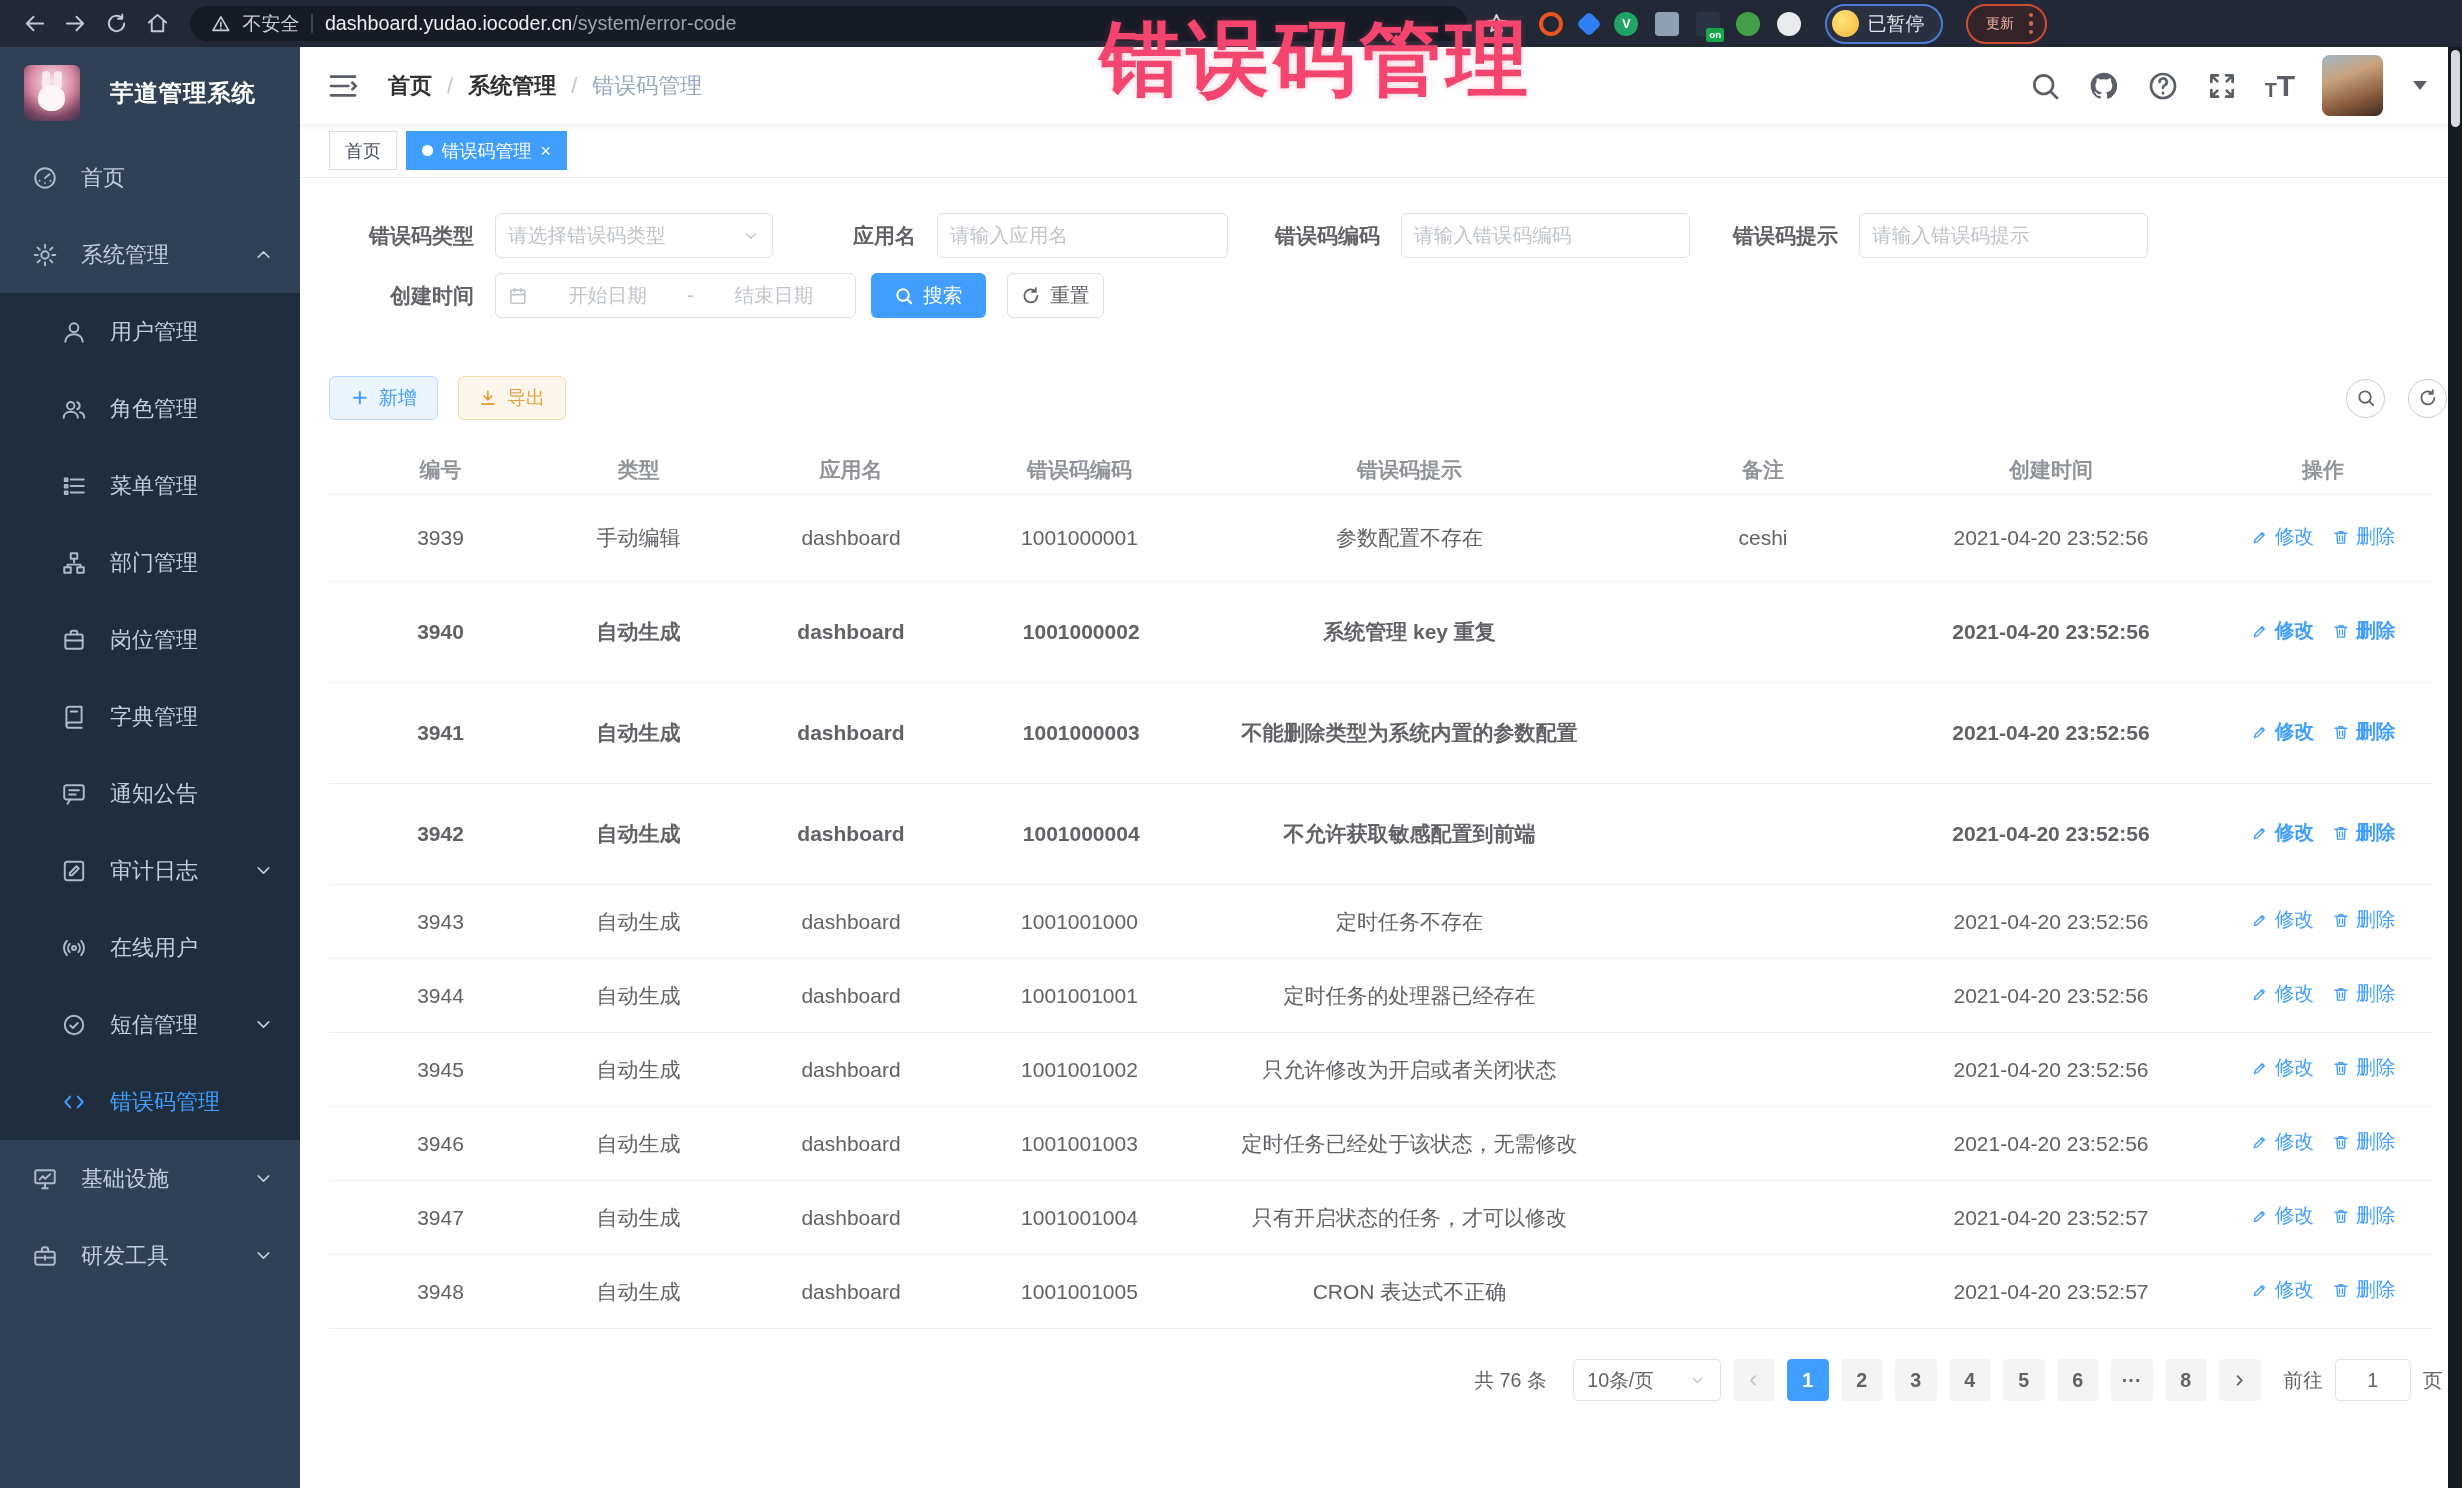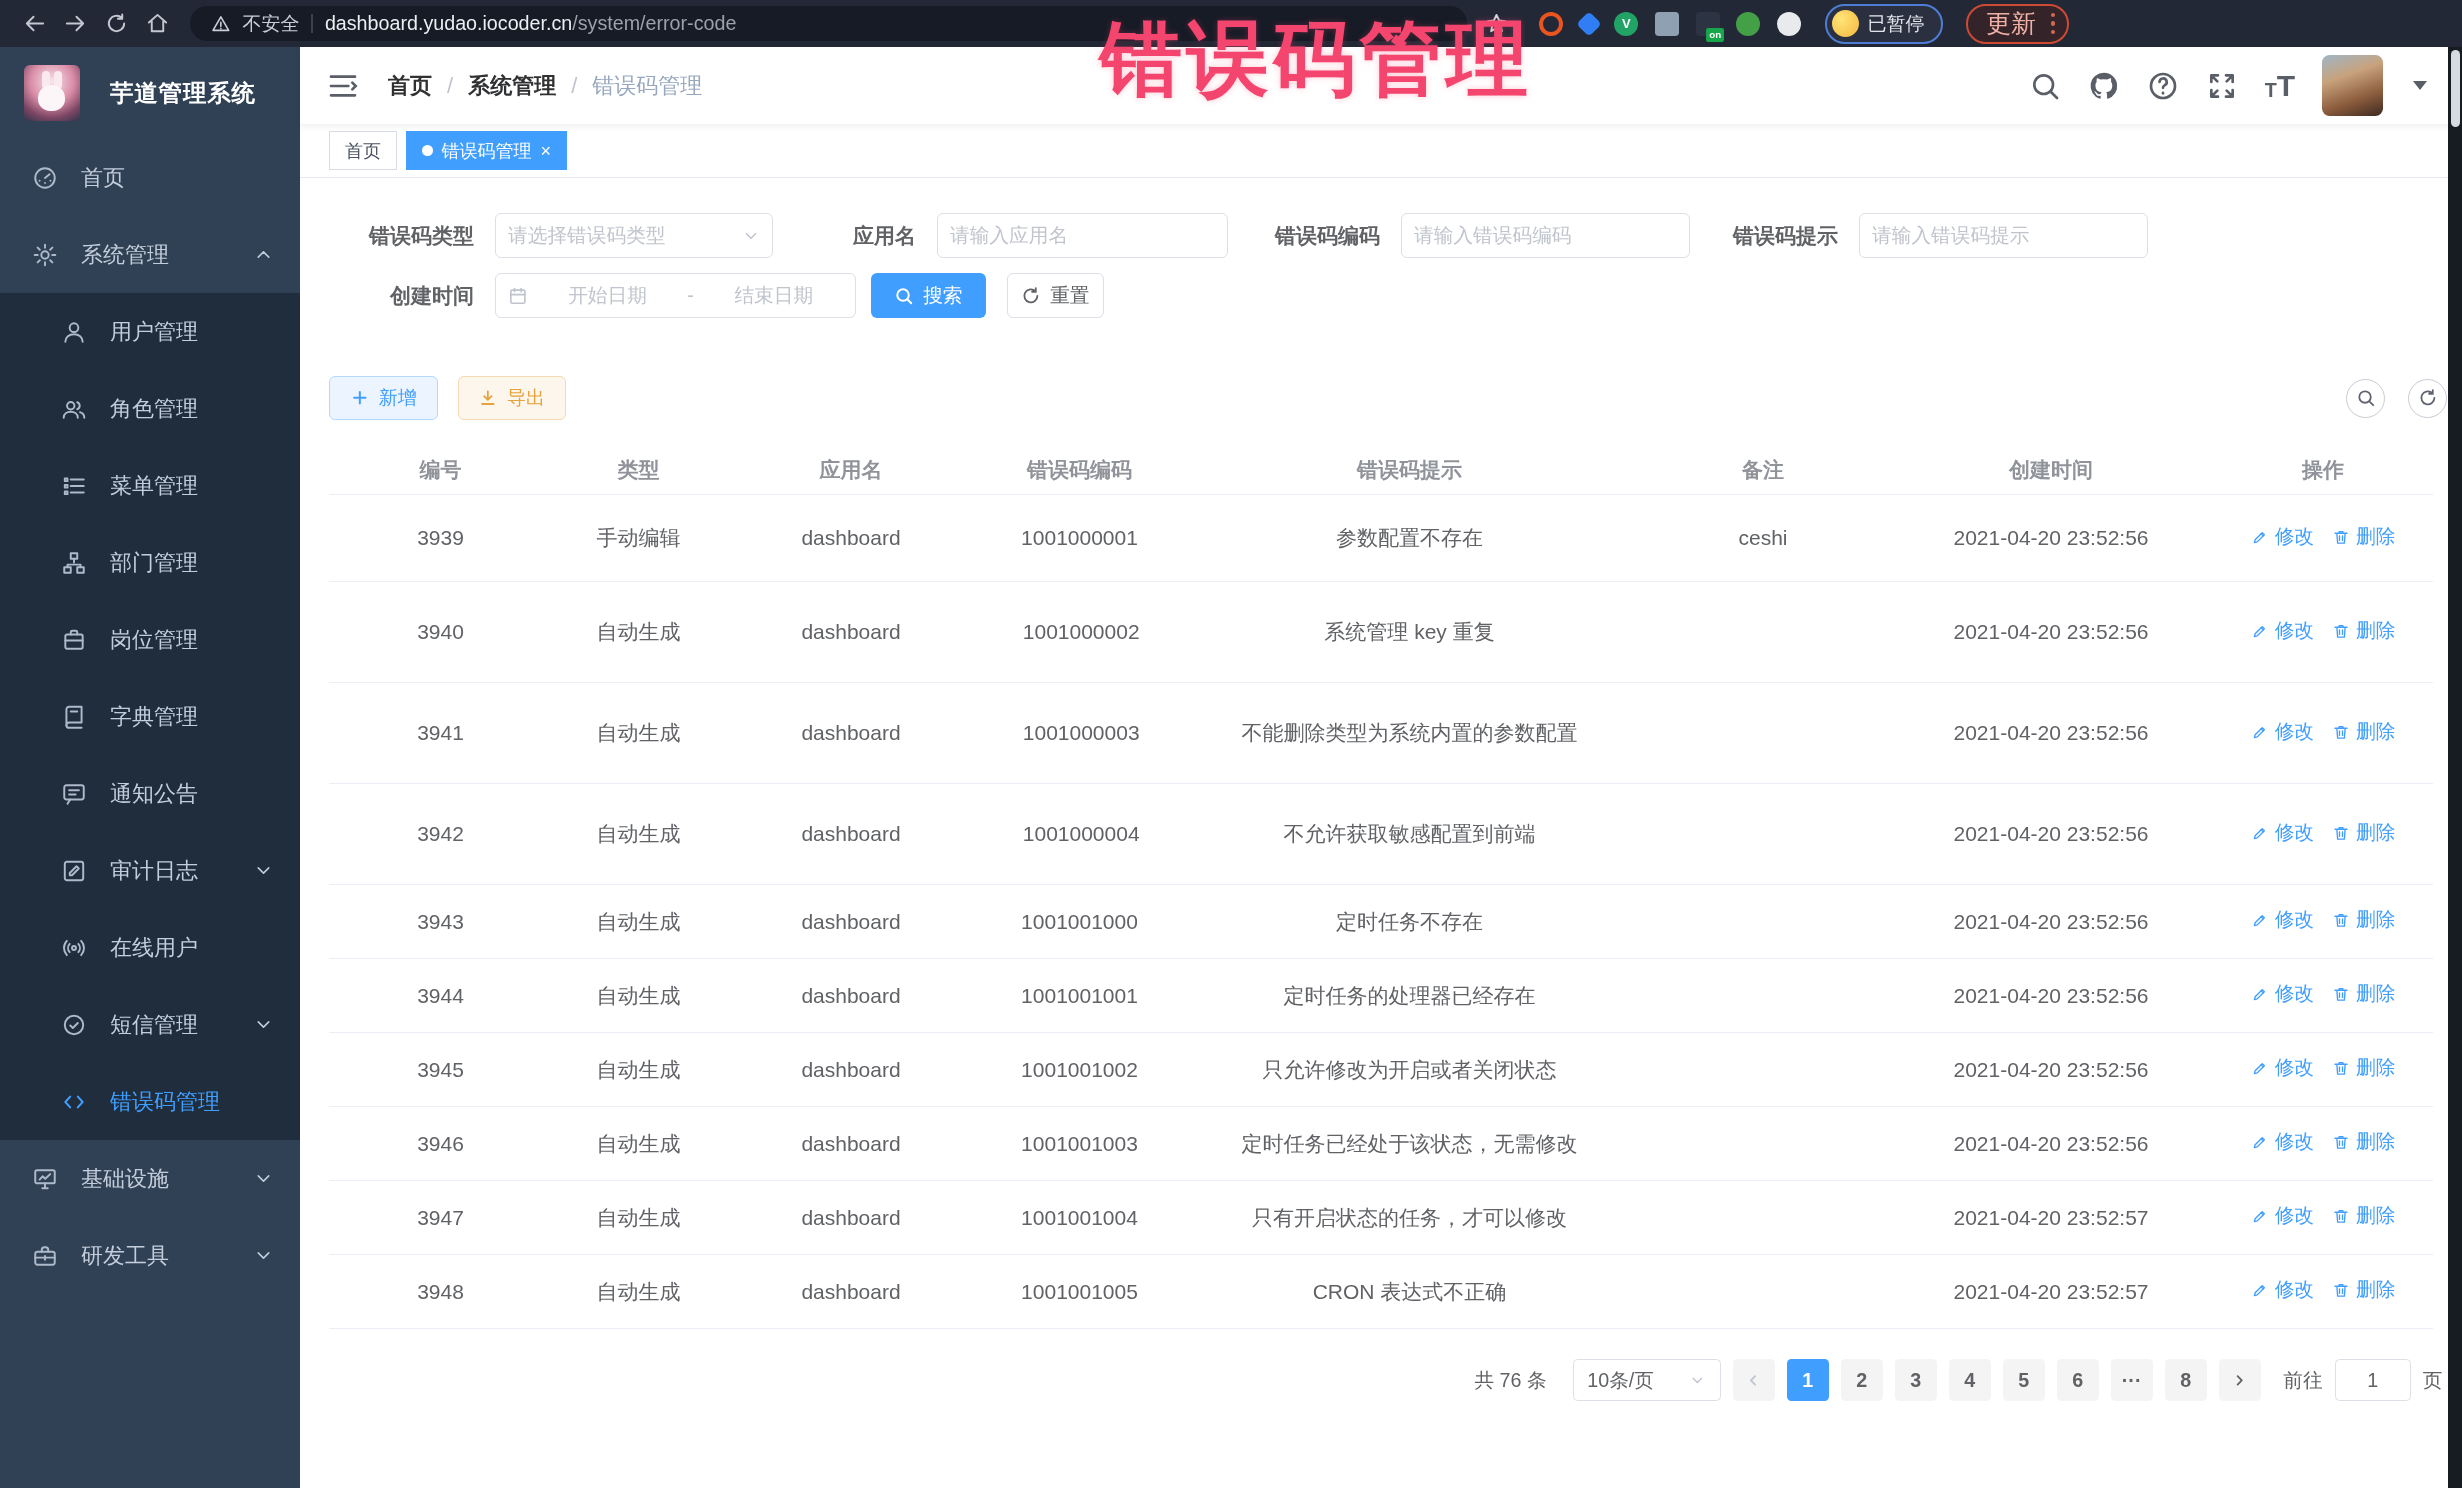--- a/index.html
+++ b/index.html
@@ -26,21 +26,21 @@
   .ext.ring{background:transparent;border:4.5px solid #e95420;box-sizing:border-box;}
   .ext.gem{border-radius:4.5px;transform:rotate(45deg);width:18px;height:18px;}
   .ext.grid{border-radius:3.8px;}
   .ext.panel{border-radius:3.8px;}
   .ext .onbadge{position:absolute;right:-4.5px;bottom:-6px;background:#17a64a;color:#fff;font-size:9.8px;font-weight:700;
                 padding:0.8px 3px;border-radius:2.3px;line-height:1.2;text-align:right;}
   .profile-chip{height:36px;border:2.3px solid #4f7dd6;border-radius:19.7px;background:#2a3040;display:flex;align-items:center;
                 gap:9px;padding:0 16.7px 0 4.5px;color:#dfe3ea;font-size:19px;margin-left:18px;flex:none;cursor:pointer;}
   .emoji-face{width:27px;height:27px;border-radius:50%;background:radial-gradient(circle at 35% 35%,#ffe478,#f4b63f);flex:none;}
   .update-pill{height:36px;border:2.3px solid #cf4a33;border-radius:19.7px;background:#342429;display:flex;align-items:center;
-               gap:15px;padding:0 12px 0 18px;color:#f0b0a6;font-size:25px;margin-left:16.7px;flex:none;cursor:pointer;}
+               gap:15px;padding:0 12px 0 18px;color:#f0b0a6;font-size:14px;margin-left:16.7px;flex:none;cursor:pointer;}
   .kebab{display:flex;flex-direction:column;gap:3.8px;}
   .kebab i{width:4.5px;height:4.5px;border-radius:50%;background:#cf6a55;}
 
   
   .app{display:flex;height:1441px;}
   .sidebar{width:300px;background:#304156;flex:none;display:flex;flex-direction:column;overflow:hidden;}
   .logo-row{height:92px;display:flex;align-items:center;gap:30px;padding-left:24px;flex:none;}
   .logo-img{width:56px;height:56px;border-radius:6px;flex:none;position:relative;overflow:hidden;
             background:radial-gradient(circle at 50% 30%,#f6e7ef 0%,#d98ca6 45%,#7c4663 75%,#30344c 100%);}
   .logo-img::after{content:"";position:absolute;left:14.4px;top:19.7px;width:27px;height:26px;border-radius:50% 50% 45% 45%;background:#fdf6f8;}
@@ -109,21 +109,21 @@
   .tool-circles{margin-left:auto;display:flex;gap:23px;}
   .circle-btn{width:39px;height:39px;border-radius:50%;border:1.5px solid #c9ccd4;background:#fff;display:flex;align-items:center;
               justify-content:center;color:#5f6470;cursor:pointer;box-sizing:border-box;}
   .circle-btn svg{width:19.7px;height:19.7px;}
 
   
   table.grid{margin-top:26px;width:2102px;border-collapse:collapse;font-size:21px;color:#606266;table-layout:fixed;}
   table.grid th{height:48px;color:#909399;font-weight:700;border-bottom:1.5px solid #ebeef5;text-align:center;padding:0 7.6px;}
   table.grid td{border-bottom:1.5px solid #ebeef5;text-align:center;padding:0 7.6px;line-height:1.5;}
   tr.h-first td{height:86px;}
-  tr.h-wrap td{height:100px;}
+  tr.h-wrap td{height:100px;font-weight:bold;}
   tr.h-norm td{height:73px;}
   .code-wrap{display:inline-block;width:9.2em;word-break:break-all;line-height:1.6;}
   .op-link{color:#409eff;display:inline-flex;align-items:center;gap:6px;font-size:19.7px;margin:0 9px;cursor:pointer;white-space:nowrap;}
   .op-link svg{width:18px;height:18px;}
 
   
   .pagination{margin-top:30px;display:flex;align-items:center;justify-content:flex-end;gap:12px;font-size:19.7px;color:#606266;padding-right:19.7px;}
   .pg-total{margin-right:14px;}
   .page-size{width:148px;height:42px;border:1.5px solid #dcdfe6;border-radius:4.5px;display:flex;align-items:center;justify-content:space-between;
              padding:0 13.6px;color:#606266;cursor:pointer;box-sizing:border-box;background:#fff;}

